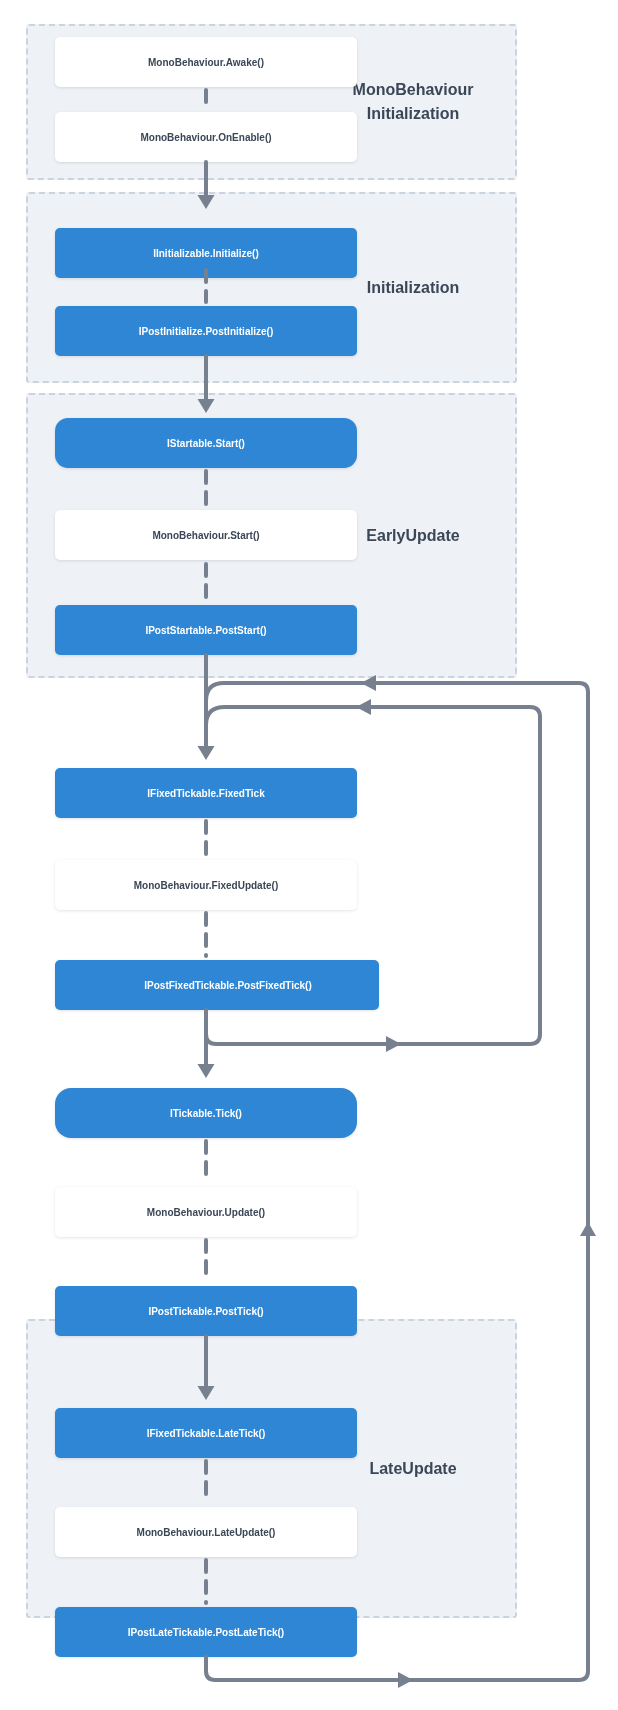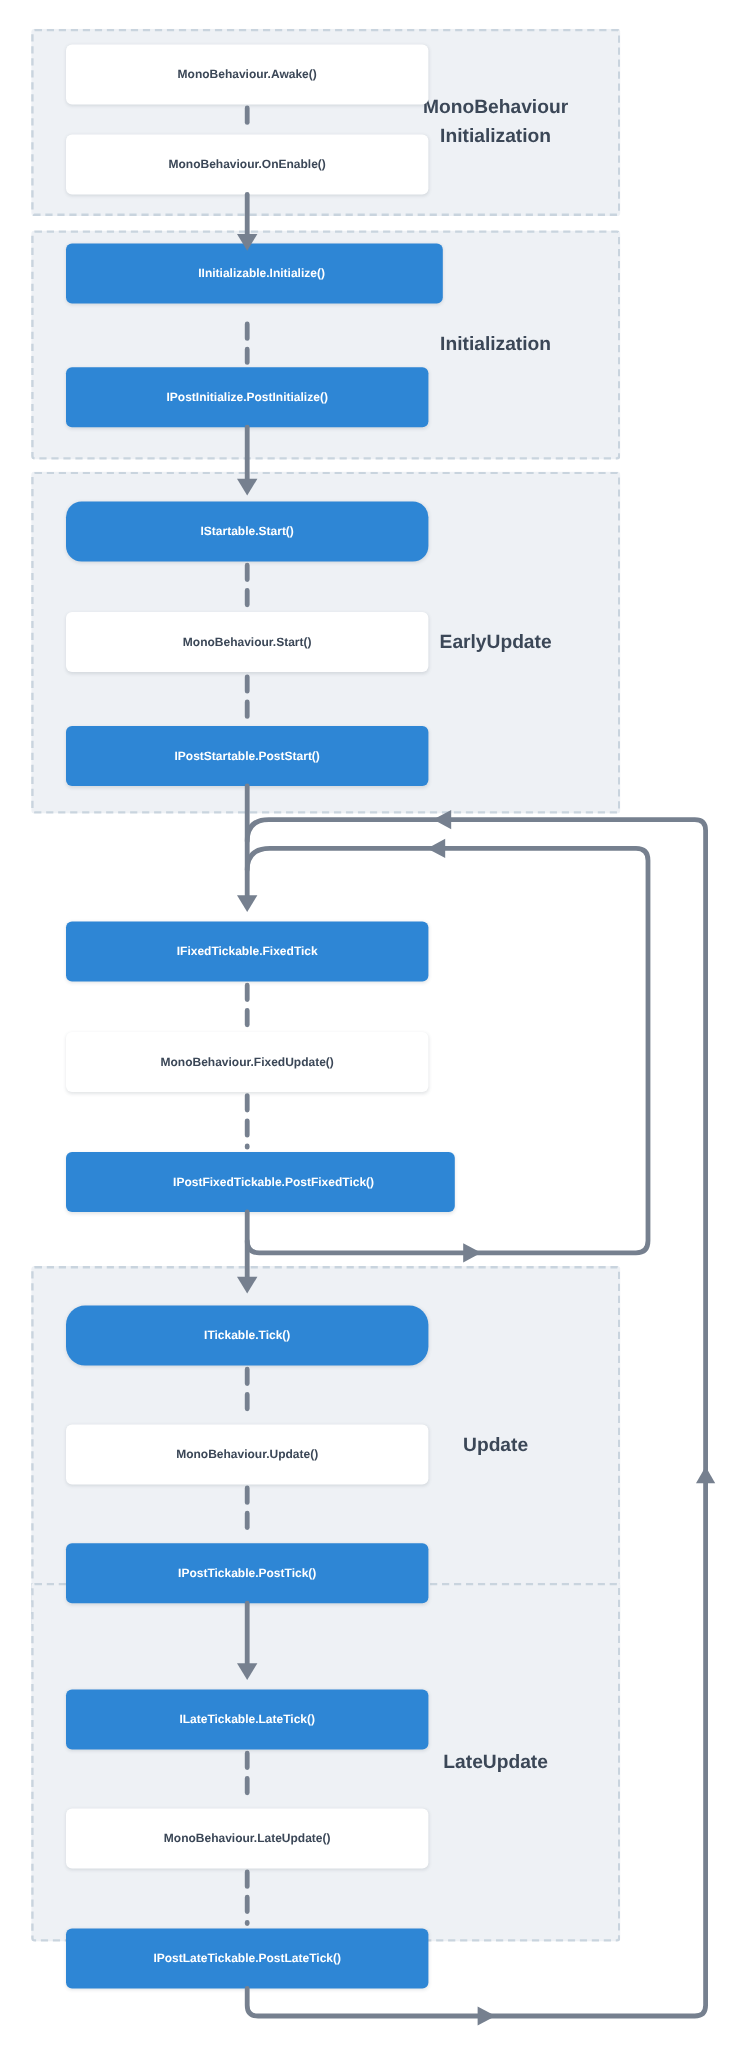--- a/index.html
+++ b/index.html
@@ -42,46 +42,43 @@
 
   <div class="section" style="top:192px;height:191px;">
     <div class="section-label">Initialization</div>
   </div>
   <div class="section" style="top:24px;height:156px;">
     <div class="section-label">MonoBehaviour Initialization</div>
   </div>
   <div class="section" style="top:393px;height:285px;">
     <div class="section-label">EarlyUpdate</div>
   </div>
-  <div class="section" style="top:1055px;height:300px;">
-    <div class="section-label">Update</div>
-  </div>
   <div class="section" style="top:1319px;height:299px;">
     <div class="section-label">LateUpdate</div>
   </div>
 
   <div class="node plain" style="top:37px;">MonoBehaviour.Awake()</div>
   <div class="node plain" style="top:112px;">MonoBehaviour.OnEnable()</div>
 
-  <div class="node accent" style="top:203px;padding-left:12px;">IInitializable.Initialize()</div>
+  <div class="node accent" style="top:228px;">IInitializable.Initialize()</div>
   <div class="node accent" style="top:306px;">IPostInitialize.PostInitialize()</div>
 
   <div class="node accent" style="top:418px;border-radius:13px;">IStartable.Start()</div>
   <div class="node plain" style="top:510px;">MonoBehaviour.Start()</div>
   <div class="node accent" style="top:605px;">IPostStartable.PostStart()</div>
 
   <div class="node accent" style="top:768px;">IFixedTickable.FixedTick</div>
   <div class="node plain" style="top:860px;">MonoBehaviour.FixedUpdate()</div>
   <div class="node accent" style="top:960px;padding-left:22px;">IPostFixedTickable.PostFixedTick()</div>
 
   <div class="node accent" style="top:1088px;border-radius:16px;">ITickable.Tick()</div>
   <div class="node plain" style="top:1187px;">MonoBehaviour.Update()</div>
   <div class="node accent" style="top:1286px;">IPostTickable.PostTick()</div>
 
-  <div class="node accent" style="top:1408px;">ILateTickable.LateTick()</div>
+  <div class="node accent" style="top:1408px;">IFixedTickable.LateTick()</div>
   <div class="node plain" style="top:1507px;">MonoBehaviour.LateUpdate()</div>
   <div class="node accent" style="top:1607px;">IPostLateTickable.PostLateTick()</div>
 
   <svg id="wires" width="618" height="1710" viewBox="0 0 618 1710">
 
     <g>
       <path class="wire dashed" d="M206 90 V109"></path>
       <path class="wire dashed" d="M206 270 V302"></path>
       <path class="wire dashed" d="M206 471 V506"></path>
       <path class="wire dashed" d="M206 564 V601"></path>

